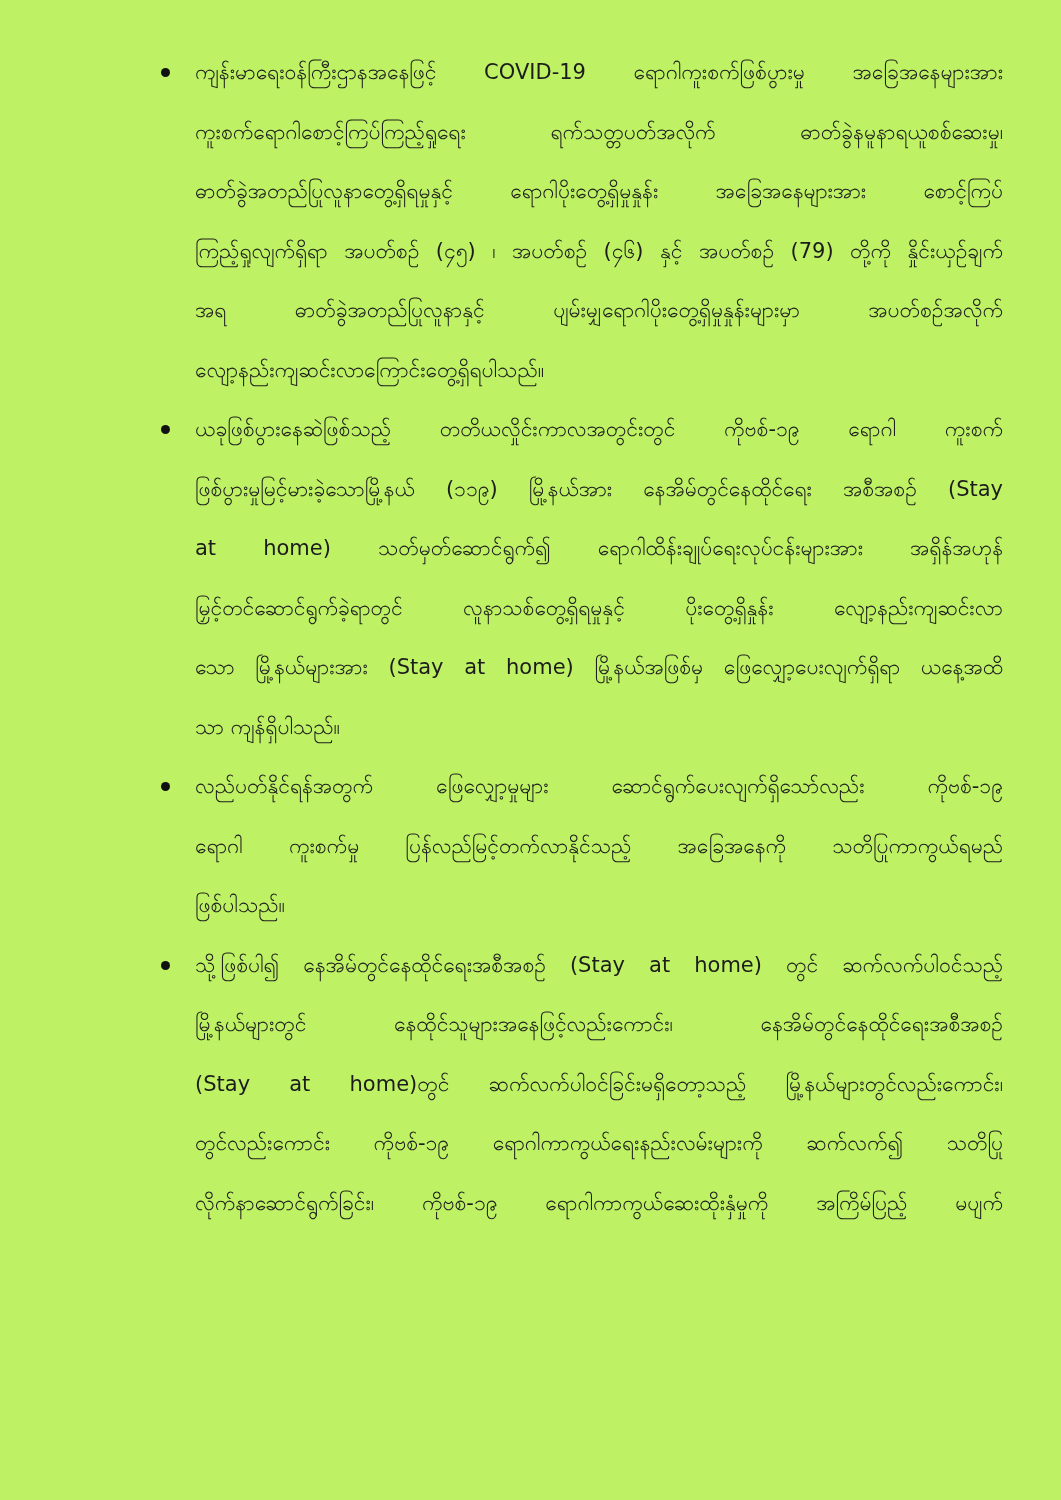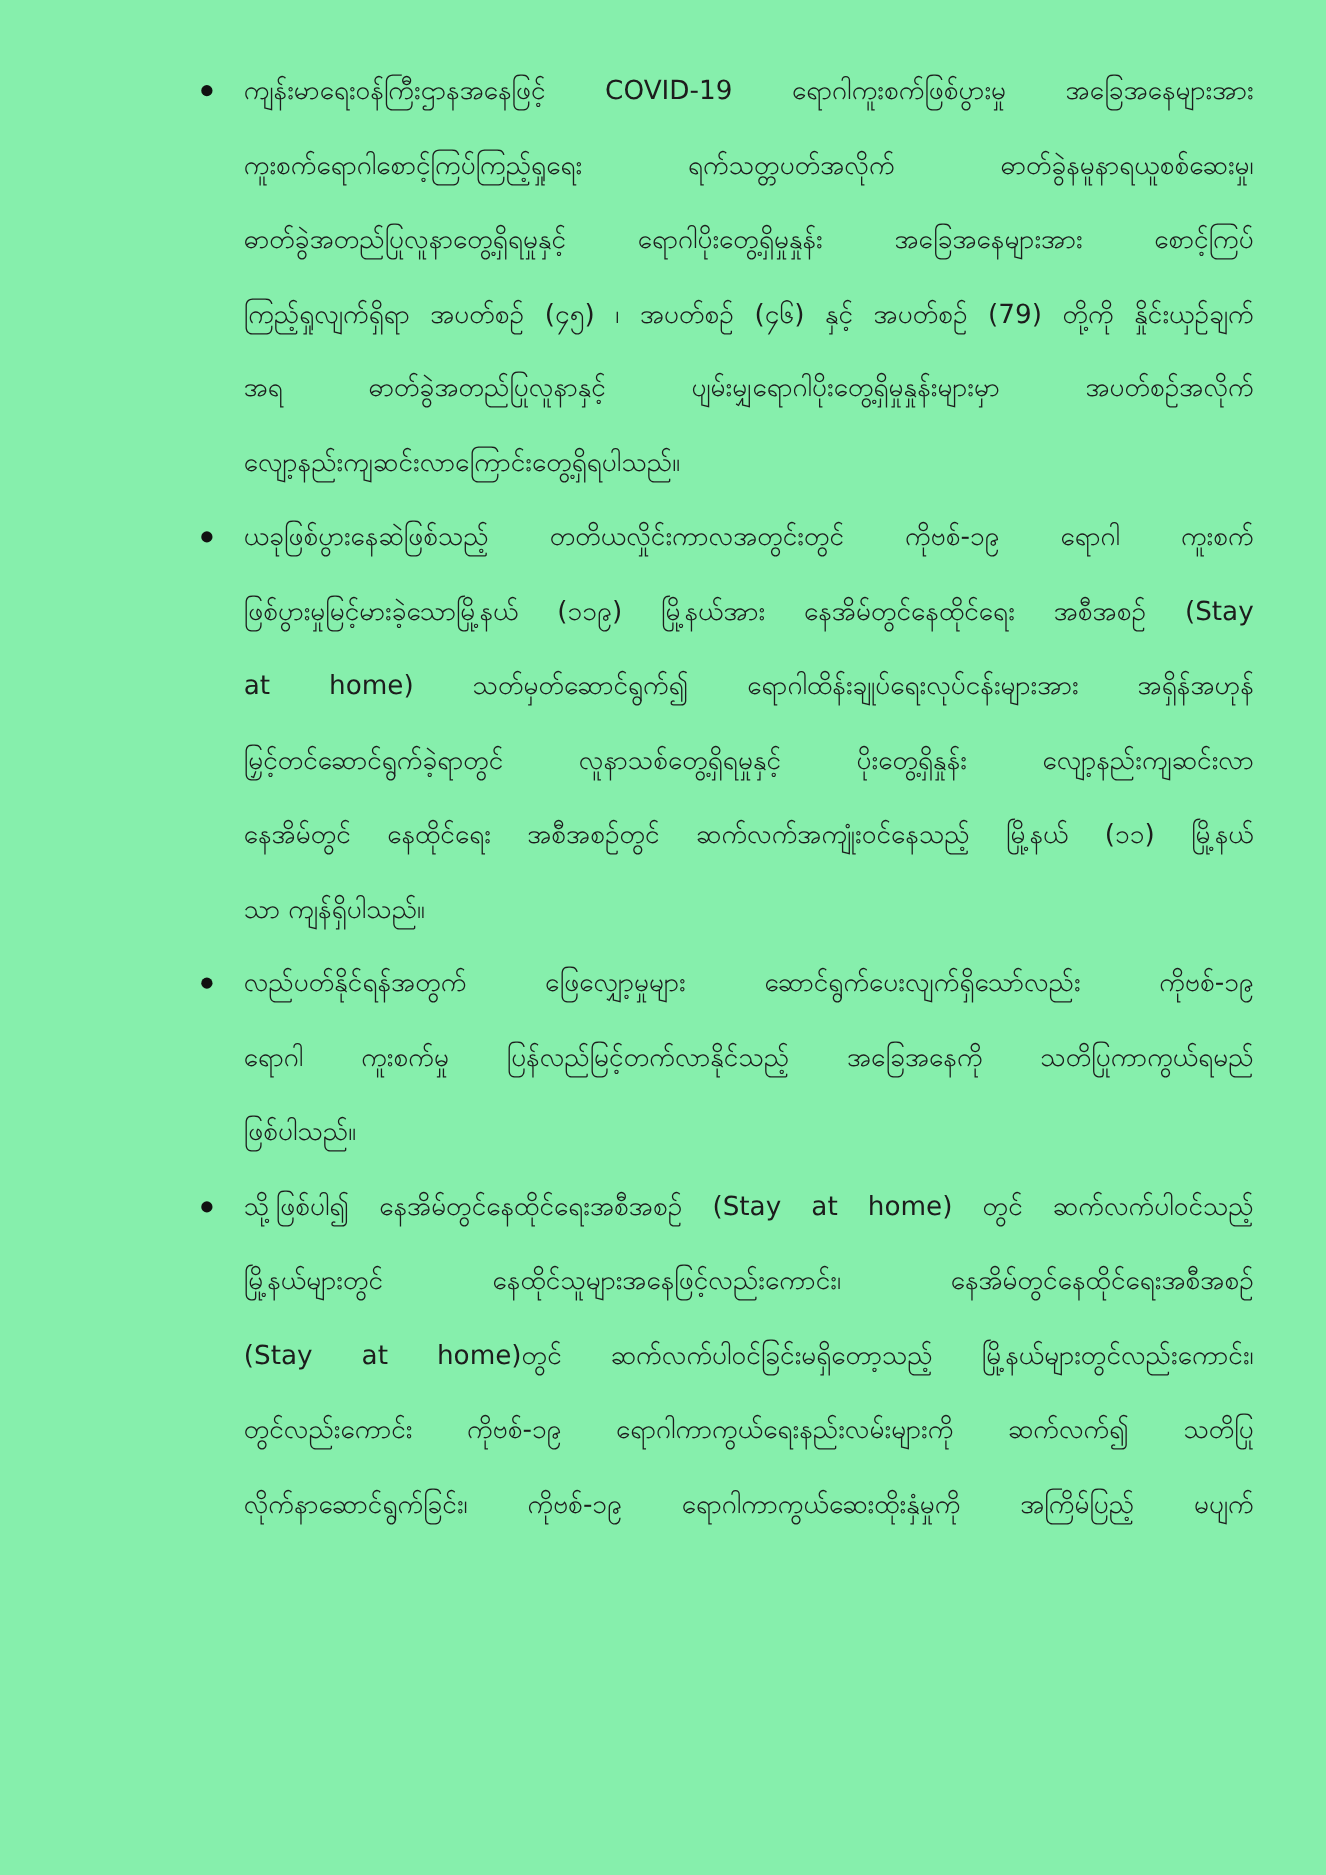--- a/index.html
+++ b/index.html
@@ -1,21 +1,21 @@
 <!DOCTYPE html>
 <html><head>
 <meta charset="utf-8">
 <style>
   html, body { margin: 0; padding: 0; }
   body { background: #ffffff; }
   .page {
     position: relative;
     width: 1061px;
     height: 1500px;
-    background: #86efac;
+    background: #bef264;
     overflow: hidden;
     font-family: "DejaVu Sans", sans-serif;
     color: #1c1c1c;
   }
   .content {
     position: absolute;
     left: 195px;
     top: 43px;
     width: 808px;
   }
@@ -59,21 +59,21 @@
       <div class="line">အရ ဓာတ်ခွဲအတည်ပြုလူနာနှင့် ပျမ်းမျှရောဂါပိုးတွေ့ရှိမှုနှုန်းများမှာ အပတ်စဉ်အလိုက်</div>
       <div class="line end">လျော့နည်းကျဆင်းလာကြောင်းတွေ့ရှိရပါသည်။</div>
     </div>
 
     <div class="bullet">
       <span class="dot"></span>
       <div class="line">ယခုဖြစ်ပွားနေဆဲဖြစ်သည့် တတိယလှိုင်းကာလအတွင်းတွင် ကိုဗစ်-၁၉ ရောဂါ ကူးစက်</div>
       <div class="line">ဖြစ်ပွားမှုမြင့်မားခဲ့သောမြို့နယ် (၁၁၉) မြို့နယ်အား နေအိမ်တွင်နေထိုင်ရေး အစီအစဉ် (Stay</div>
       <div class="line">at home) သတ်မှတ်ဆောင်ရွက်၍ ရောဂါထိန်းချုပ်ရေးလုပ်ငန်းများအား အရှိန်အဟုန်</div>
       <div class="line">မြှင့်တင်ဆောင်ရွက်ခဲ့ရာတွင် လူနာသစ်တွေ့ရှိရမှုနှင့် ပိုးတွေ့ရှိနှုန်း လျော့နည်းကျဆင်းလာ</div>
-      <div class="line">နေအိမ်တွင် နေထိုင်ရေး အစီအစဉ်တွင် ဆက်လက်အကျုံးဝင်နေသည့် မြို့နယ် (၁၁) မြို့နယ်</div>
+      <div class="line">သော မြို့နယ်များအား (Stay at home) မြို့နယ်အဖြစ်မှ ဖြေလျှော့ပေးလျက်ရှိရာ ယနေ့အထိ</div>
       <div class="line end">သာ ကျန်ရှိပါသည်။</div>
     </div>
 
     <div class="bullet">
       <span class="dot"></span>
       <div class="line">လည်ပတ်နိုင်ရန်အတွက် ဖြေလျှော့မှုများ ဆောင်ရွက်ပေးလျက်ရှိသော်လည်း ကိုဗစ်-၁၉</div>
       <div class="line">ရောဂါ ကူးစက်မှု ပြန်လည်မြင့်တက်လာနိုင်သည့် အခြေအနေကို သတိပြုကာကွယ်ရမည်</div>
       <div class="line end">ဖြစ်ပါသည်။</div>
     </div>
 

